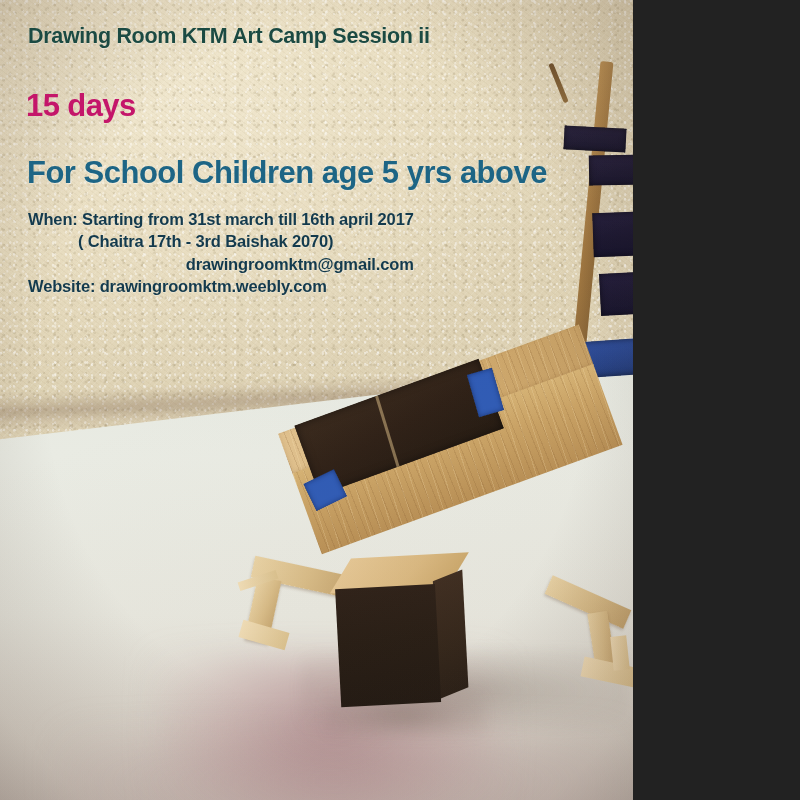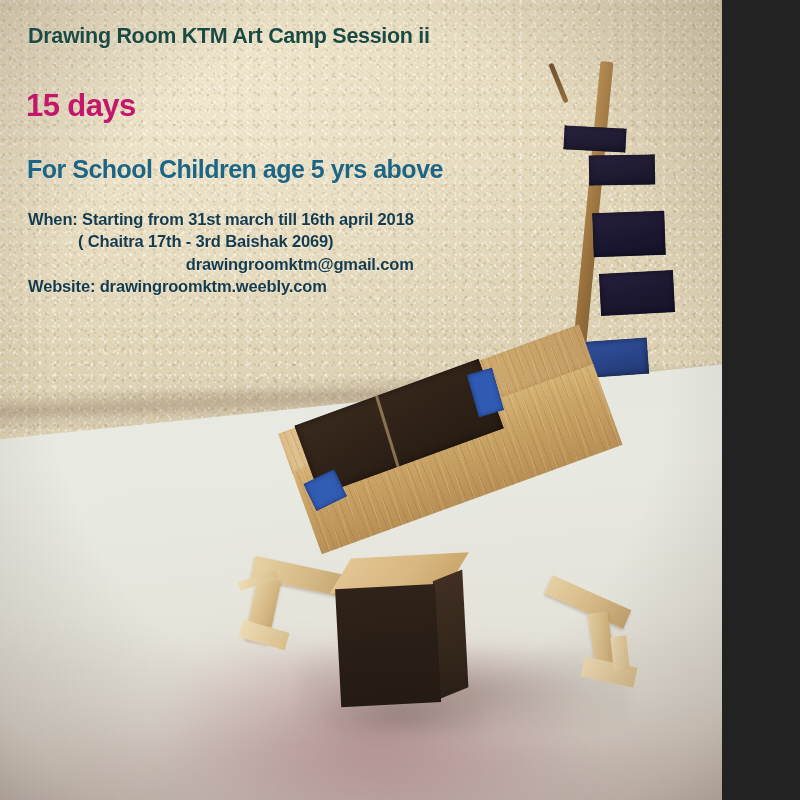--- a/index.html
+++ b/index.html
@@ -1,21 +1,21 @@
 <!DOCTYPE html>
 <html><head>
 <meta charset="utf-8">
 <title>Spring Art Camp 2014 Poster</title>
 <style>
   html,body{margin:0;padding:0;background:#222;}
   *{box-sizing:border-box;}
 
   #poster{
     position:relative;
-    width:722px;height:800px;
+    width:633px;height:800px;
     overflow:hidden;
     font-family:"Liberation Sans", sans-serif;
     background:#e5e5e5;
   }
 
   
   .photo{position:absolute;inset:0;overflow:hidden;}
 
   
   .wall{
@@ -173,21 +173,21 @@
   }
   #title-row{
     position:absolute;left:26px;top:88px;
     display:flex;align-items:baseline;gap:2px;
     color:#c4166a;
   }
   #days{font-size:31px;font-weight:bold;letter-spacing:-.6px;}
   #main-title{font-size:58px;font-weight:bold;letter-spacing:-2.2px;line-height:.95;}
   #subtitle{
     position:absolute;left:27px;top:155px;
-    font-size:25px;font-weight:bold;letter-spacing:-.5px;
+    font-size:31px;font-weight:bold;letter-spacing:-.5px;
     color:#1d6585;
     text-shadow:0 1px 1px rgba(255,255,255,.3);
   }
   #details{
     position:absolute;left:28px;top:208px;
     color:#133a4d;font-size:16.5px;font-weight:bold;line-height:22.4px;
     letter-spacing:-.15px;
     text-shadow:0 1px 1px rgba(255,255,255,.3);
   }
   #details .ind{padding-left:50px;}
@@ -264,21 +264,21 @@
 
     <div id="kicker">Drawing Room KTM Art Camp Session ii</div>
 
     <div id="title-row">
       <span id="days">15 days</span>
     </div>
 
     <div id="subtitle">For School Children age 5 yrs above</div>
 
     <div id="details">
-      <div>When: Starting from 31st march till 16th april 2018</div>
-      <div class="ind">( Chaitra 17th - 3rd Baishak 2069)</div>
+      <div>When: Starting from 31st march till 16th april 2017</div>
+      <div class="ind">( Chaitra 17th - 3rd Baishak 2070)</div>
       <div class="ind2">drawingroomktm@gmail.com</div>
       <div>Website: drawingroomktm.weebly.com</div>
     </div>
 
   </div>
 
 </div>
 
 </body></html>

